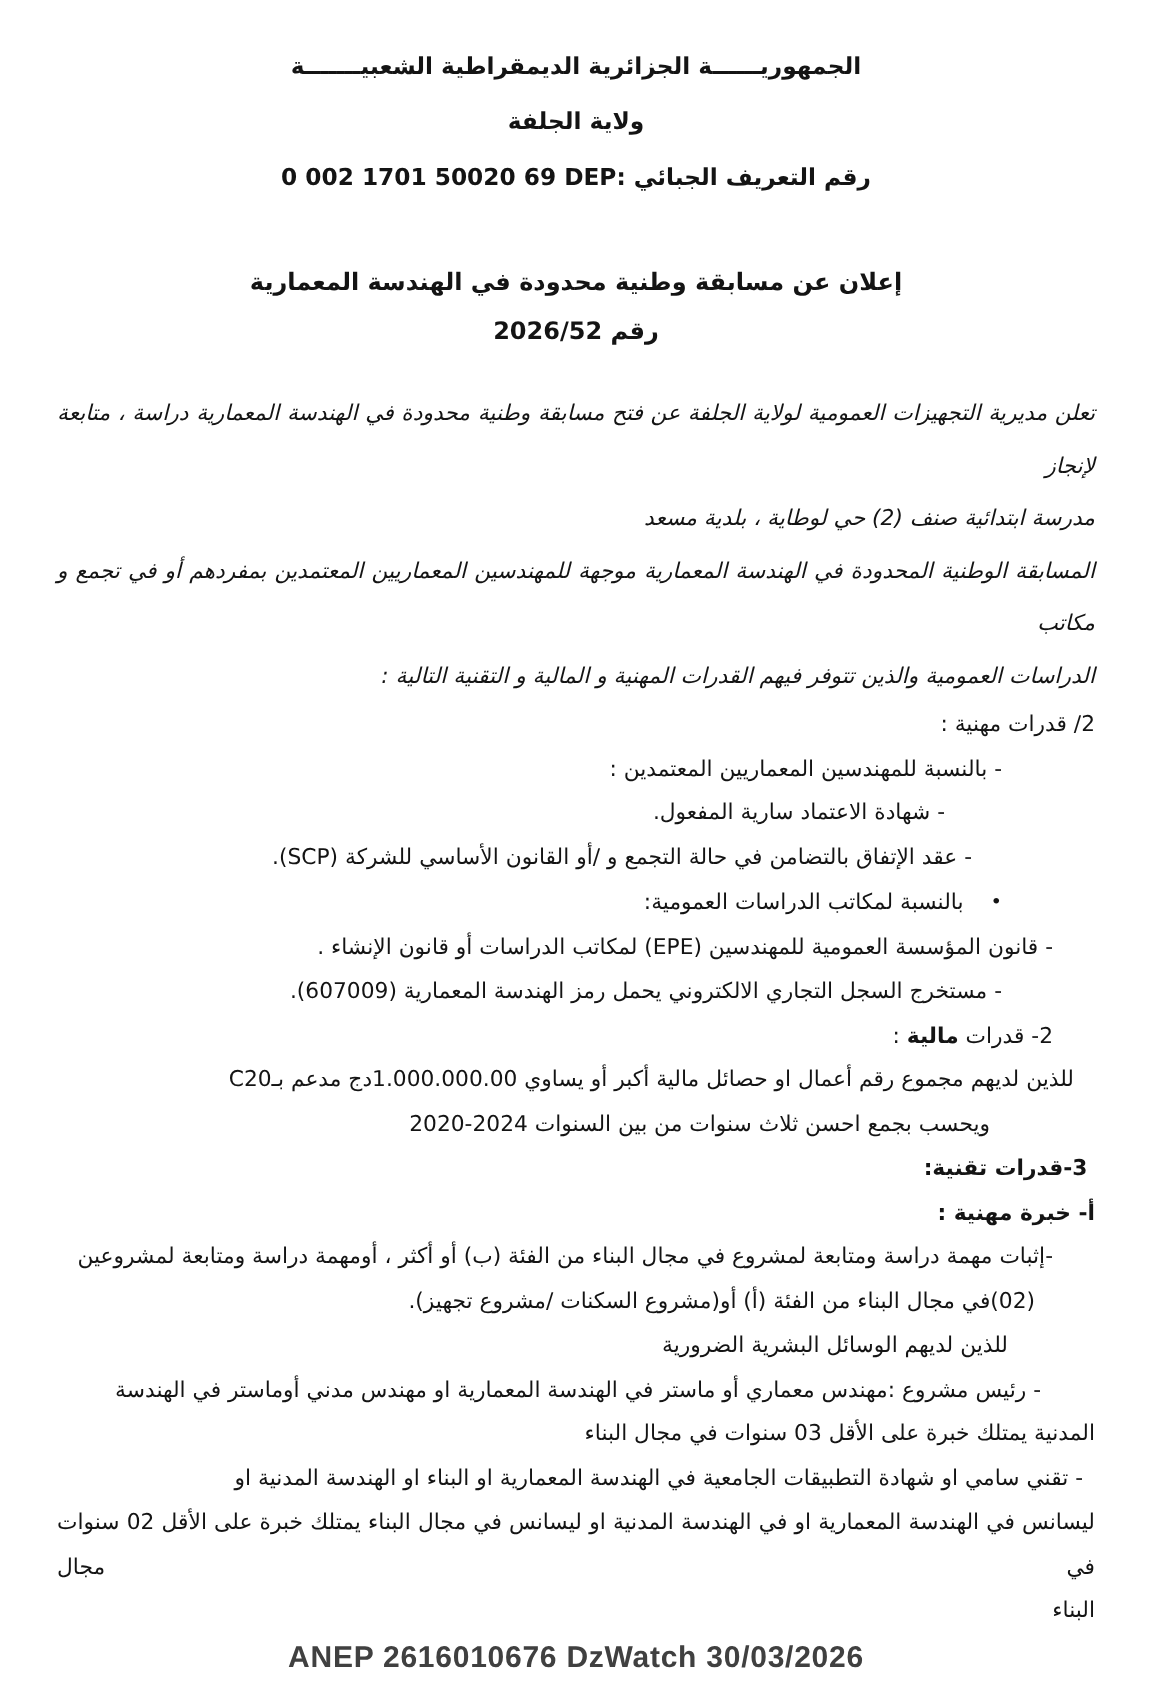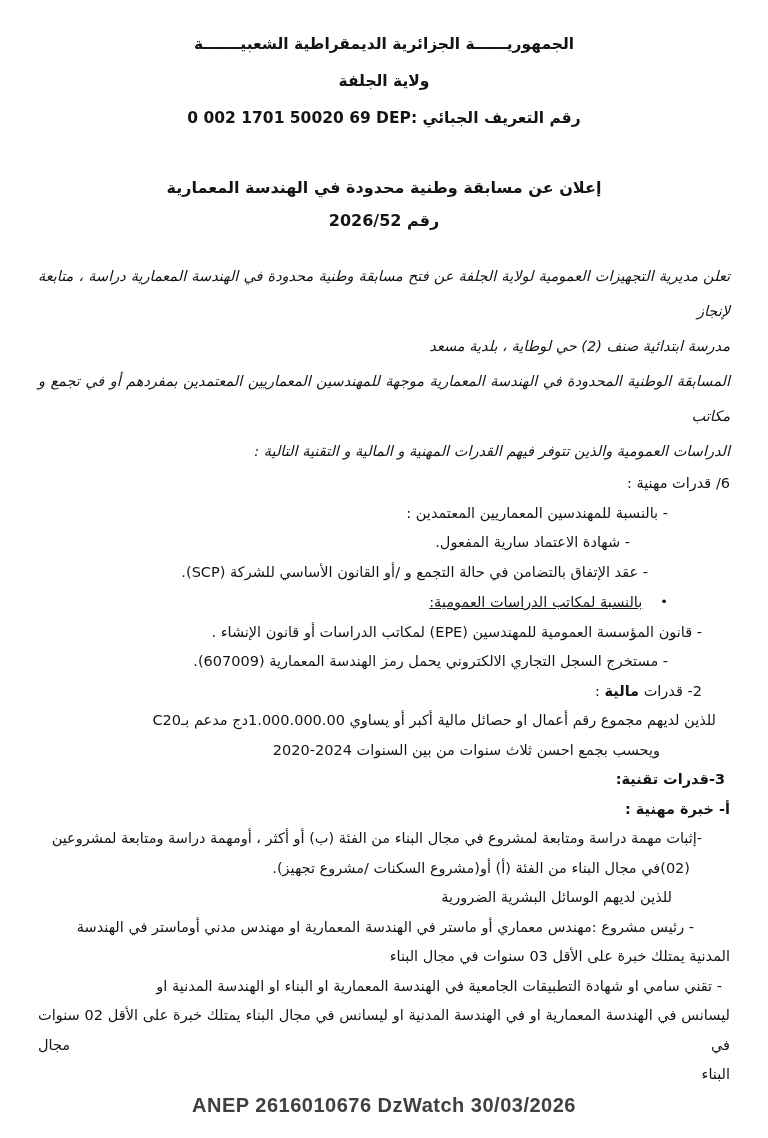--- a/index.html
+++ b/index.html
@@ -42,25 +42,25 @@
   <div class="titleblock">
     <div>إعلان عن مسابقة وطنية محدودة في الهندسة المعمارية</div>
     <div>رقم 2026/52</div>
   </div>
 
   <div class="body-lines">
       <div class="bl j para">تعلن مديرية التجهيزات العمومية لولاية الجلفة عن فتح مسابقة وطنية محدودة في الهندسة المعمارية  دراسة ، متابعة لإنجاز</div>
       <div class="bl para" style="padding-right: 0px;">مدرسة ابتدائية صنف (2) حي لوطاية ، بلدية مسعد</div>
       <div class="bl j para">المسابقة الوطنية المحدودة في الهندسة المعمارية موجهة للمهندسين المعماريين المعتمدين بمفردهم أو في تجمع و مكاتب</div>
       <div class="bl para" style="padding-right: 0px;">الدراسات العمومية والذين تتوفر فيهم القدرات المهنية و المالية و التقنية التالية :</div>
-      <div class="bl" style="padding-right: 0px;">6/ قدرات مهنية :</div>
+      <div class="bl" style="padding-right: 0px;">2/ قدرات مهنية :</div>
       <div class="bl" style="padding-right: 62px;">- بالنسبة للمهندسين المعماريين المعتمدين :</div>
       <div class="bl" style="padding-right: 100px;">- شهادة الاعتماد سارية المفعول.</div>
       <div class="bl" style="padding-right: 82px;">- عقد الإتفاق بالتضامن في حالة التجمع و /أو القانون الأساسي للشركة (SCP).</div>
-      <div class="bl" style="padding-right: 62px; text-decoration: underline;"><span class="bullet">•</span>بالنسبة لمكاتب الدراسات العمومية:</div>
+      <div class="bl" style="padding-right: 62px;"><span class="bullet">•</span>بالنسبة لمكاتب الدراسات العمومية:</div>
       <div class="bl" style="padding-right: 28px;">- قانون المؤسسة العمومية للمهندسين (EPE) لمكاتب الدراسات أو قانون الإنشاء .</div>
       <div class="bl" style="padding-right: 62px;">- مستخرج السجل التجاري الالكتروني يحمل رمز الهندسة المعمارية (607009).</div>
       <div class="bl" style="padding-right: 28px;"><span>2-  قدرات </span><span class="bp">مالية</span><span> :</span></div>
       <div class="bl" style="padding-right: 14px;">للذين لديهم مجموع رقم أعمال او  حصائل  مالية أكبر أو يساوي 1.000.000.00دج مدعم بـC20</div>
       <div class="bl" style="padding-right: 70px;">ويحسب بجمع  احسن  ثلاث سنوات من بين السنوات 2024-2020</div>
       <div class="bl bold" style="padding-right: 5px;">3-قدرات تقنية:</div>
       <div class="bl bold" style="padding-right: 0px;">أ- خبرة مهنية :</div>
       <div class="bl" style="padding-right: 28px;">-إثبات مهمة دراسة ومتابعة لمشروع في مجال البناء من الفئة (ب) أو أكثر ، أومهمة دراسة ومتابعة لمشروعين</div>
       <div class="bl" style="padding-right: 40px;">(02)في مجال البناء من الفئة (أ) أو(مشروع  السكنات /مشروع تجهيز).</div>
       <div class="bl" style="padding-right: 58px;">للذين لديهم الوسائل البشرية الضرورية</div>

